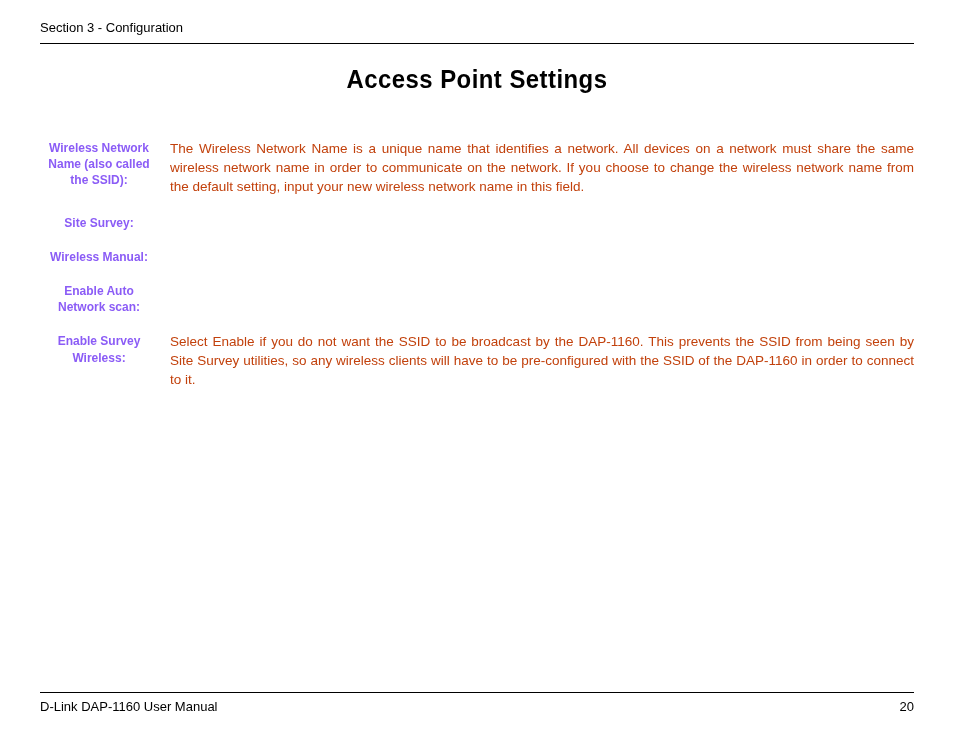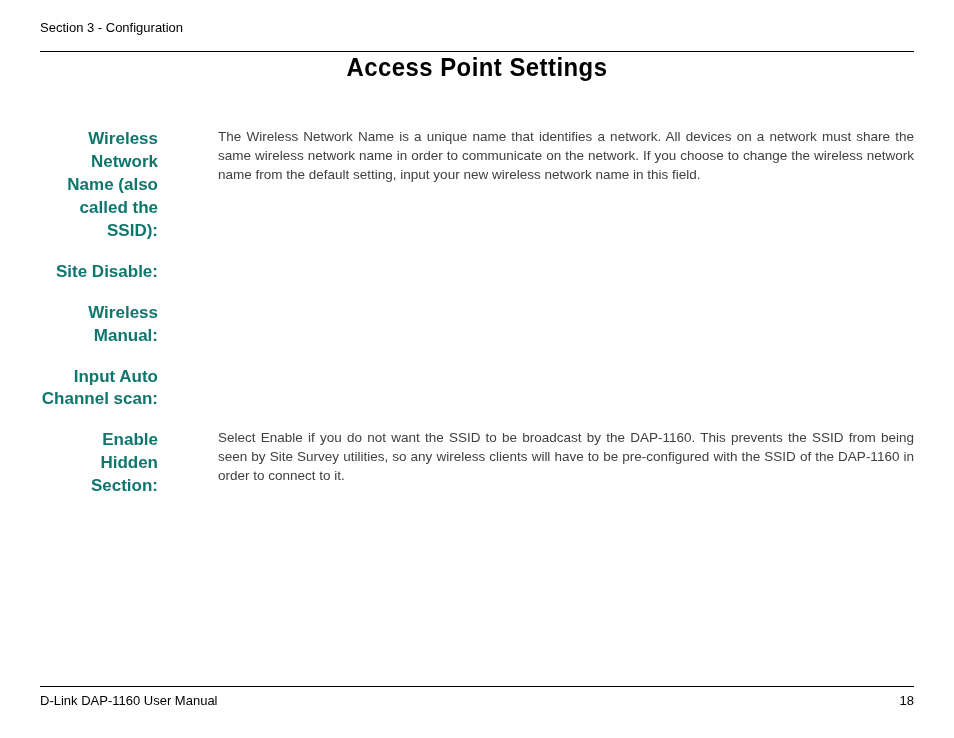--- a/index.html
+++ b/index.html
@@ -11,62 +11,62 @@
       width: 954px;
       height: 738px;
       font-family: Arial, Helvetica, sans-serif;
       background: #fff;
       color: #000;
       padding: 20px 40px;
       position: relative;
     }
     .header-section {
       font-size: 13px;
-      padding-bottom: 16px;
+      padding-bottom: 8px;
       border-bottom: 1.5px solid #000;
+      margin-bottom: 20px;
     }
     .page-title {
       text-align: center;
       font-size: 26px;
       font-weight: bold;
       font-family: "Arial Narrow", Arial, sans-serif;
       letter-spacing: 0.5px;
       margin-bottom: 45px;
       transform: scaleX(0.92);
     }
     .settings-table {
       width: 100%;
     }
     .settings-row {
       display: flex;
       margin-bottom: 18px;
     }
     .label-col {
       width: 128px;
       flex-shrink: 0;
-      text-align: right;
-      color: #0f766e;
+      text-align: center;
+      color: #8b5cf6;
       font-weight: bold;
-      font-size: 17px;
+      font-size: 12px;
       font-family: "Arial Narrow", Arial, sans-serif;
       padding-right: 10px;
       line-height: 1.35;
     }
     .desc-col {
       flex: 1;
       font-size: 13.5px;
       line-height: 1.4;
       text-align: justify;
-      color: #404040;
+      color: #c2410c;
       padding-left: 2px;
-      margin-left: 48px;
     }
     .footer {
       position: absolute;
-      bottom: 30px;
+      bottom: 24px;
       left: 40px;
       right: 40px;
       border-top: 1.5px solid #000;
       padding-top: 6px;
       display: flex;
       justify-content: space-between;
       font-size: 13px;
     }
   </style>
 </head>
@@ -77,30 +77,30 @@
 </div>
 
 <h1 class="page-title">Access Point Settings</h1>
 
 <div class="settings-table">
   <div class="settings-row">
     <div class="label-col">Wireless Network Name (also called the SSID):</div>
     <div class="desc-col">The Wireless Network Name is a unique name that identifies a network. All devices on a network must share the same wireless network name in order to communicate on the network. If you choose to change the wireless network name from the default setting, input your new wireless network name in this field.</div>
   </div>
   <div class="settings-row">
-    <div class="label-col">Site Disable:</div>
+    <div class="label-col">Site Survey:</div>
   </div>
   <div class="settings-row">
     <div class="label-col">Wireless Manual:</div>
   </div>
   <div class="settings-row">
-    <div class="label-col">Input Auto Channel scan:</div>
+    <div class="label-col">Enable Auto Network scan:</div>
   </div>
   <div class="settings-row">
-    <div class="label-col">Enable Hidden Section:</div>
+    <div class="label-col">Enable Survey Wireless:</div>
     <div class="desc-col">Select Enable if you do not want the SSID to be broadcast by the DAP-1160. This prevents the SSID from being seen by Site Survey utilities, so any wireless clients will have to be pre-configured with the SSID of the DAP-1160 in order to connect to it.</div>
   </div>
 </div>
 
 <div class="footer">
   <span>D-Link DAP-1160 User Manual</span>
-  <span>18</span>
+  <span>20</span>
 </div>
 
 </body></html>

